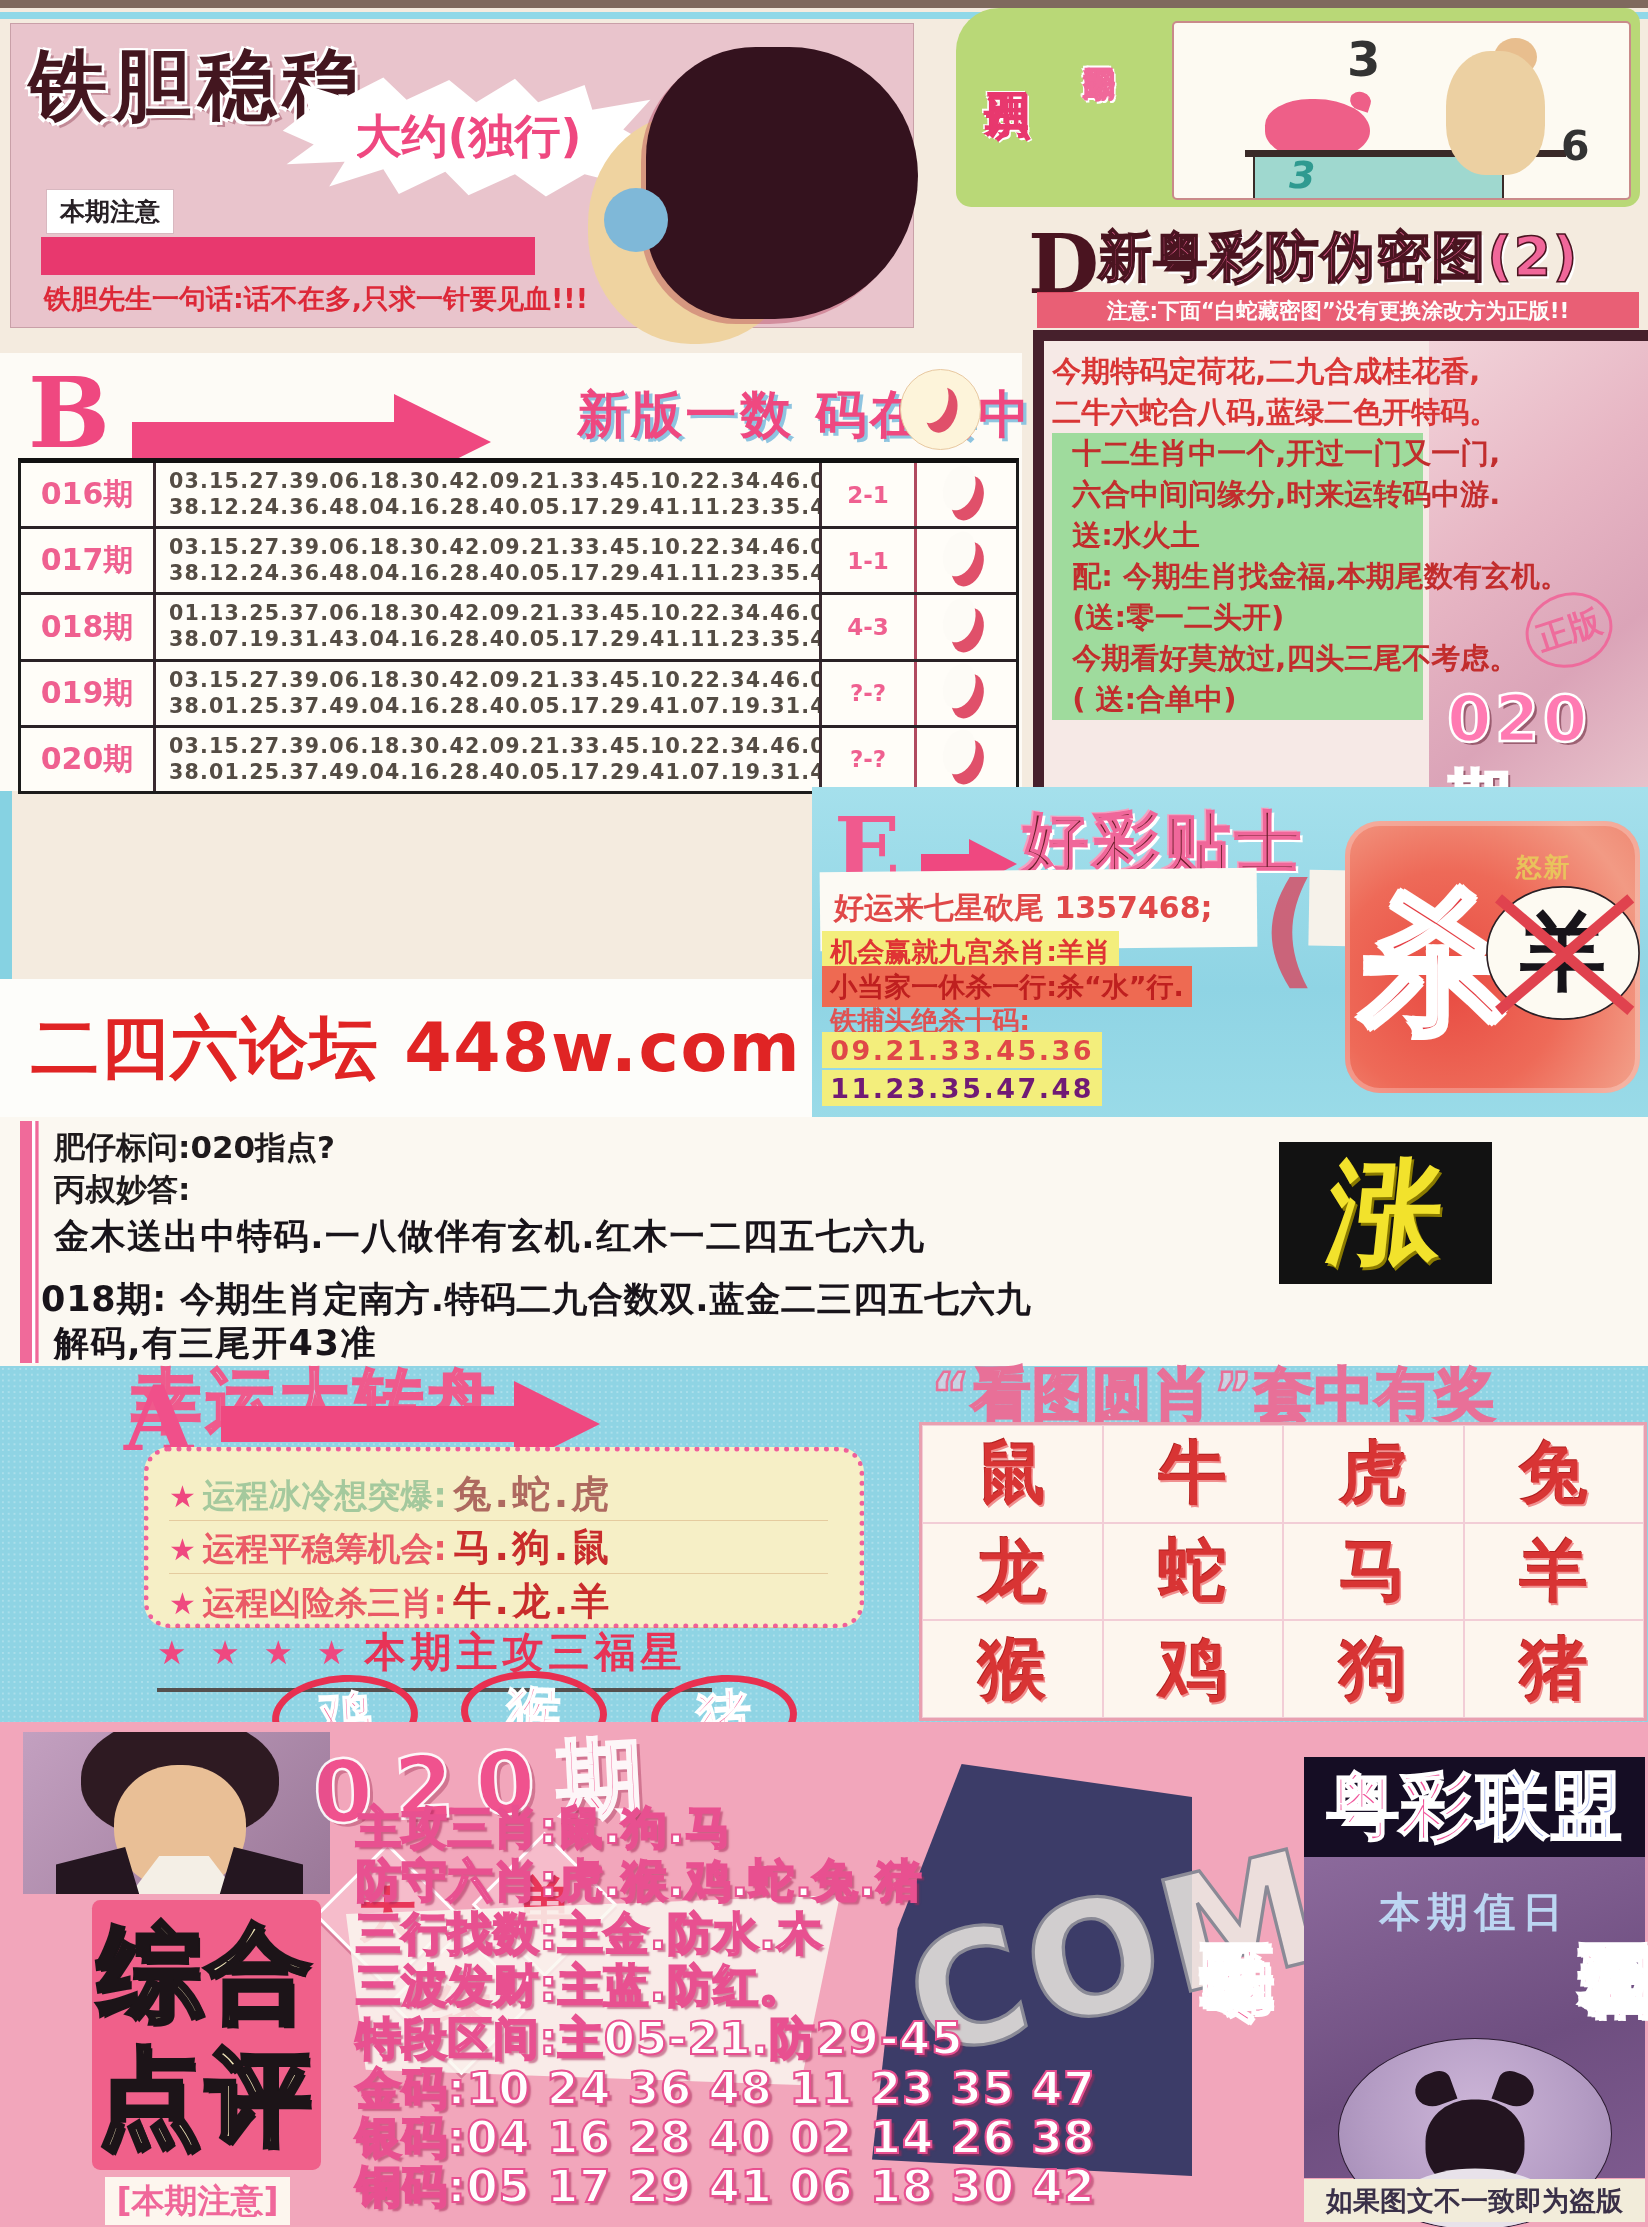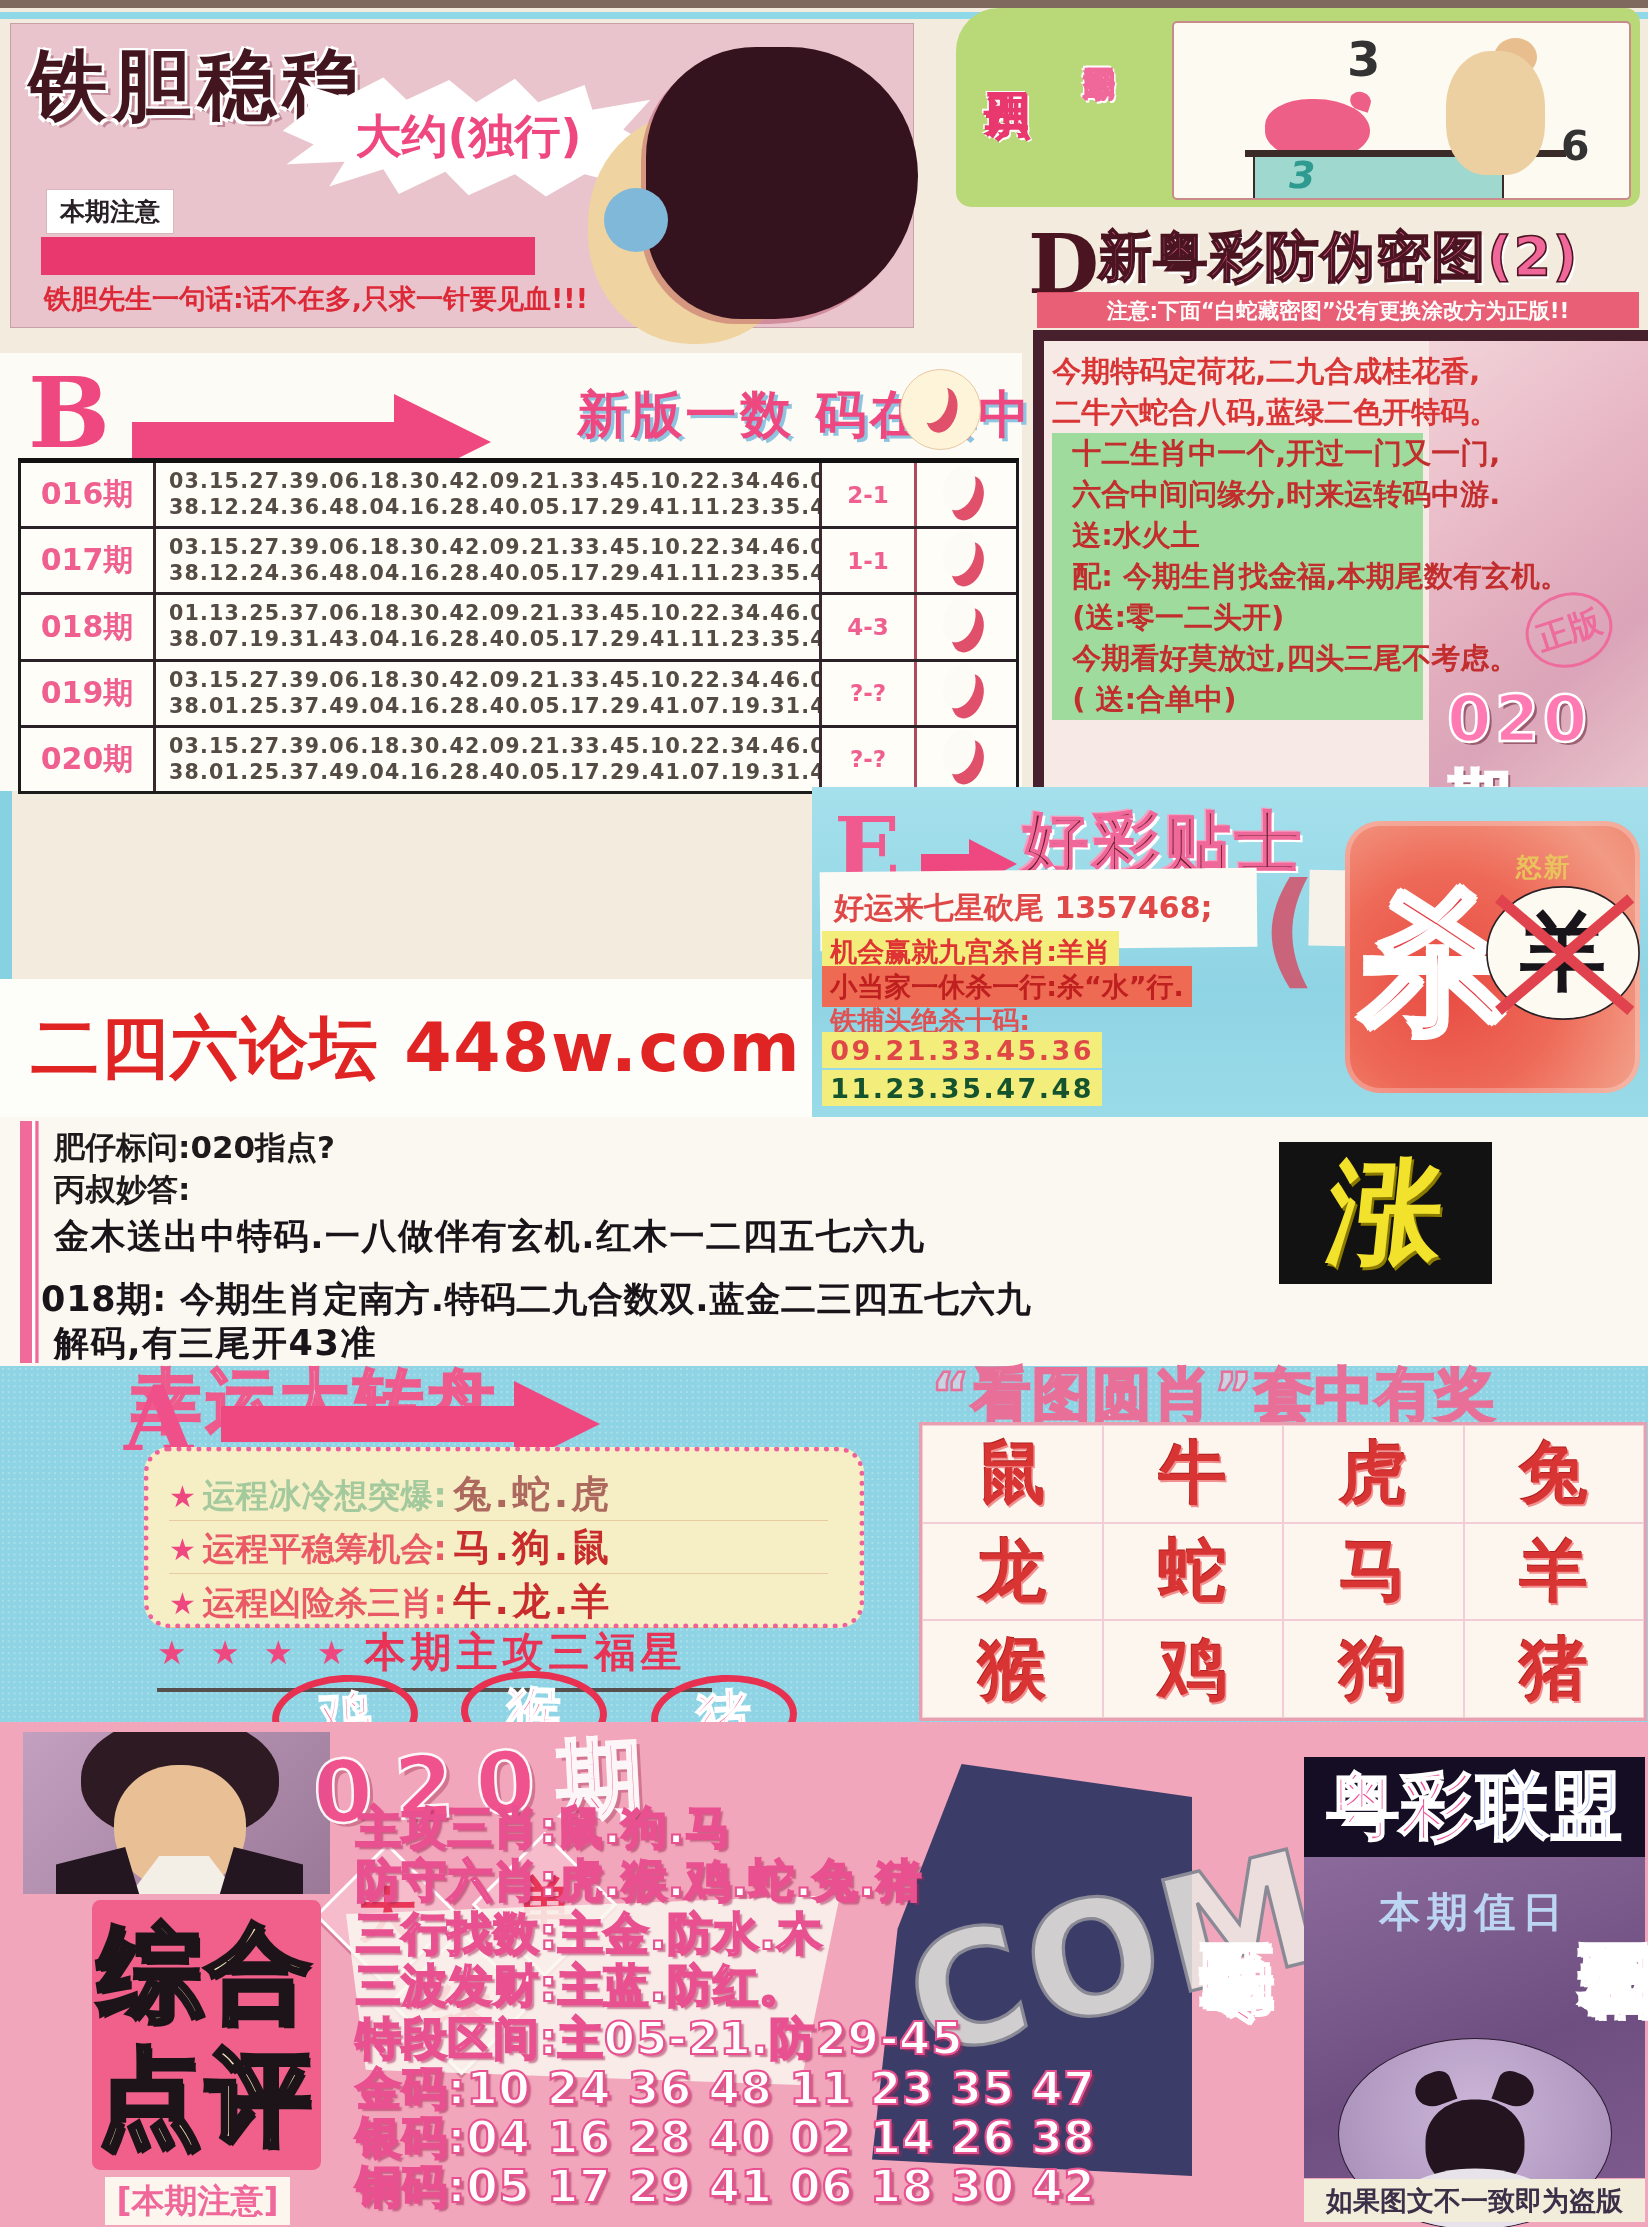--- a/index.html
+++ b/index.html
@@ -89,21 +89,21 @@
            -webkit-text-stroke:1.6px #f0679a;text-shadow:3.3px 3.3px 0 #fff,-2.5px -2.5px 0 #f4a0c0;}
   .e-patch1{left:820px;top:870px;width:437px;height:79px;background:#fcfaf4;transform:rotate(-.6deg);}
   .e-line1{left:834px;top:888px;font-size:30px;font-weight:800;color:#e04848;white-space:nowrap;}
   .e-paren{left:1261px;top:857px;font-size:124px;font-weight:700;color:#d84860;opacity:.8;}
   .e-patch2{left:1309px;top:872px;width:272px;height:76px;background:#f6f2ea;transform:rotate(1deg);}
   .e-l{position:absolute;font-size:27px;font-weight:800;white-space:nowrap;padding:2.5px 8.2px;}
   .e-l2{left:822px;top:931px;background:#f3ee7c;color:#e03434;}
   .e-l3{left:822px;top:966px;background:#ee6a52;color:#bf1f1f;}
   .e-l4{left:822px;top:1000px;color:#e05252;}
   .e-l5{left:822px;top:1032px;background:#f3ee7c;color:#e04848;letter-spacing:2.5px;}
-  .e-l6{left:822px;top:1070px;background:#f3ee7c;color:#14532d;letter-spacing:2.5px;}
+  .e-l6{left:822px;top:1070px;background:#f3ee7c;color:#701a75;letter-spacing:2.5px;}
   .kill-box{left:1345px;top:821px;width:295px;height:272px;border-radius:35px;
             background:radial-gradient(circle at 35% 60%,#e84b42 0%,#ee6a58 45%,#f29a84 80%,#ef8872 100%);
             box-shadow:inset 0 0 0 5px rgba(255,255,255,.25);}
   .kill-char{left:1361px;top:862px;font-size:152px;font-weight:900;color:#e43e44;
              -webkit-text-stroke:5.8px #fff;text-shadow:3.3px 3.3px 0 #fff,-3.3px -3.3px 0 #fff,3.3px -3.3px 0 #fff,-3.3px 3.3px 0 #fff;}
   .ban-wrap{left:1482px;top:872px;width:162px;height:162px;}
   .kill-corner{left:1516px;top:826px;font-size:26px;font-weight:900;color:#e8cf5a;opacity:.85;letter-spacing:1.6px;margin-top:24px;}
   
   .qa-bg{left:0;top:1117px;width:1648px;height:249px;background:#fbf8f1;}
   .qa-pink-border{left:20px;top:1121px;width:11.5px;height:242px;background:#f06a9a;box-shadow:3.3px 0 0 #fff,6.6px 0 0 #f06a9a;}

